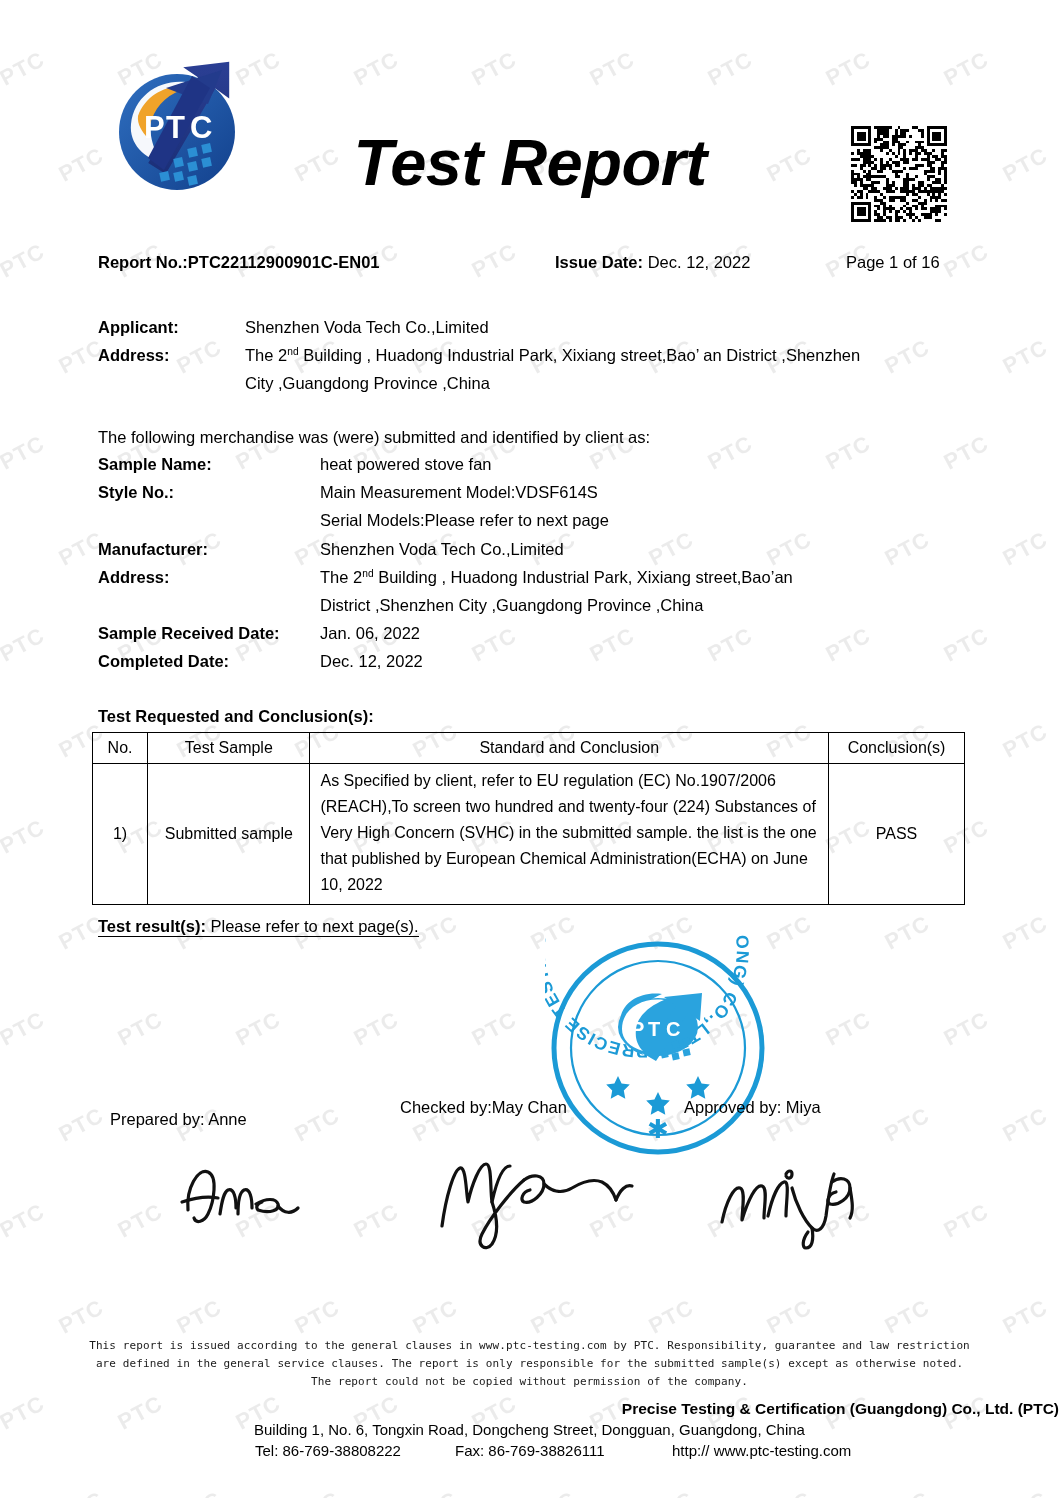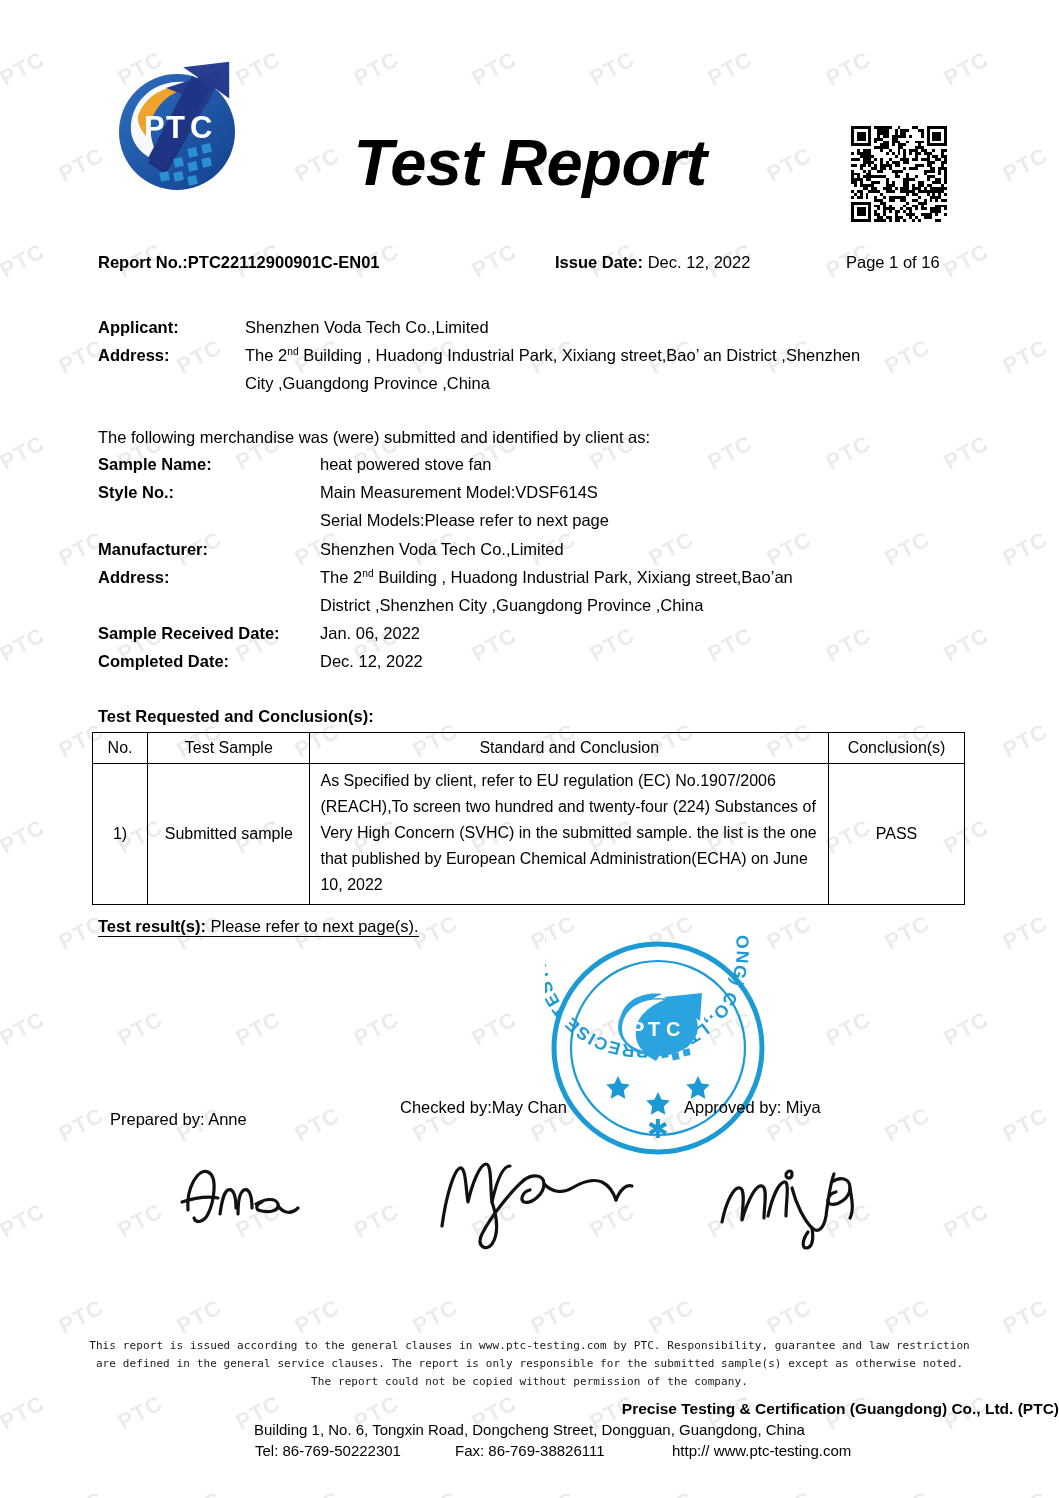--- a/index.html
+++ b/index.html
@@ -1163,19 +1163,19 @@
     </div>
 
     <div class="disclaimer">
       <div>This report is issued according to the general clauses in www.ptc-testing.com by PTC. Responsibility, guarantee and law restriction</div>
       <div>are defined in the general service clauses. The report is only responsible for the submitted sample(s) except as otherwise noted.</div>
       <div>The report could not be copied without permission of the company.</div>
     </div>
     <div class="foot-company">Precise Testing &amp; Certification (Guangdong) Co., Ltd. (PTC)</div>
     <div class="foot-addr">Building 1, No. 6, Tongxin Road, Dongcheng Street, Dongguan, Guangdong, China</div>
     <div class="foot-contact">
-      <span class="fc1">Tel: 86-769-50222301</span>
+      <span class="fc1">Tel: 86-769-38808222</span>
       <span class="fc2">Fax: 86-769-38826111</span>
       <span class="fc3">http:// www.ptc-testing.com</span>
     </div>
 
   </div>
 </div>
 
 </body></html>

